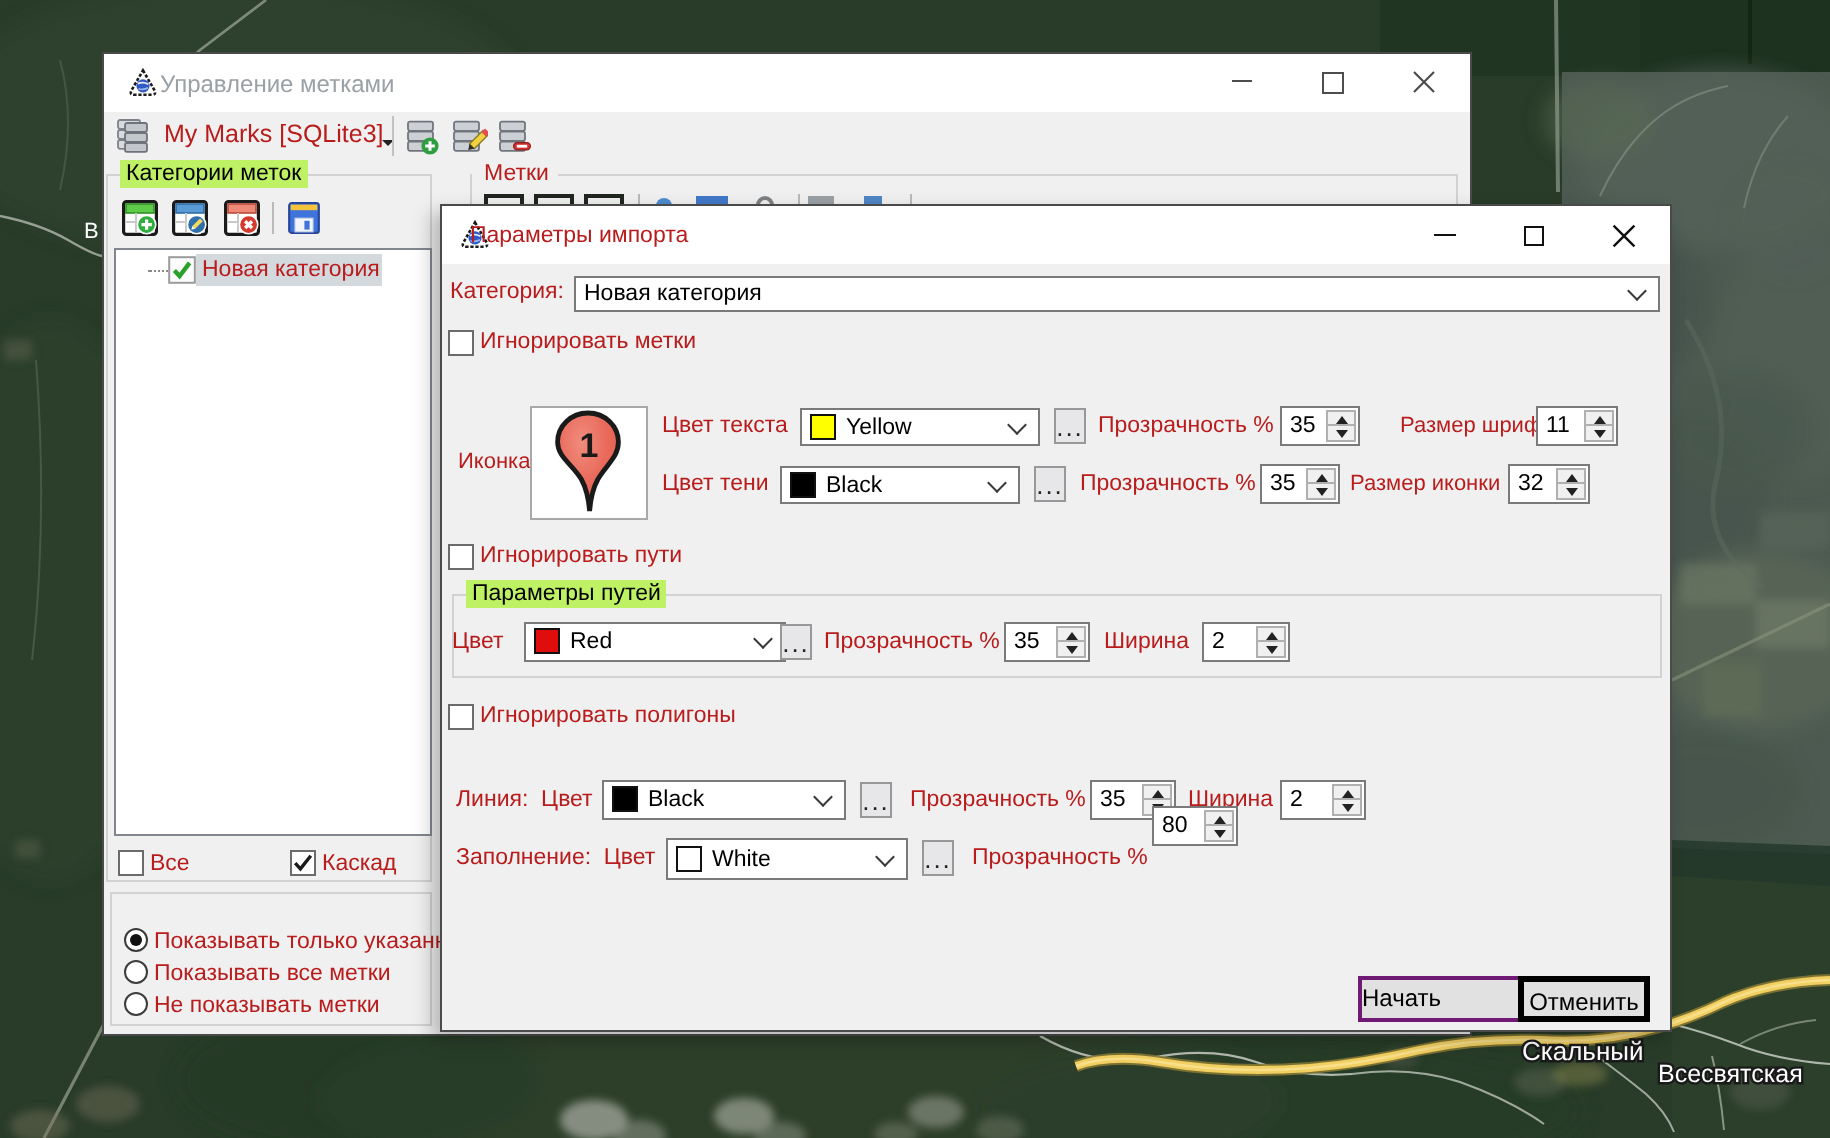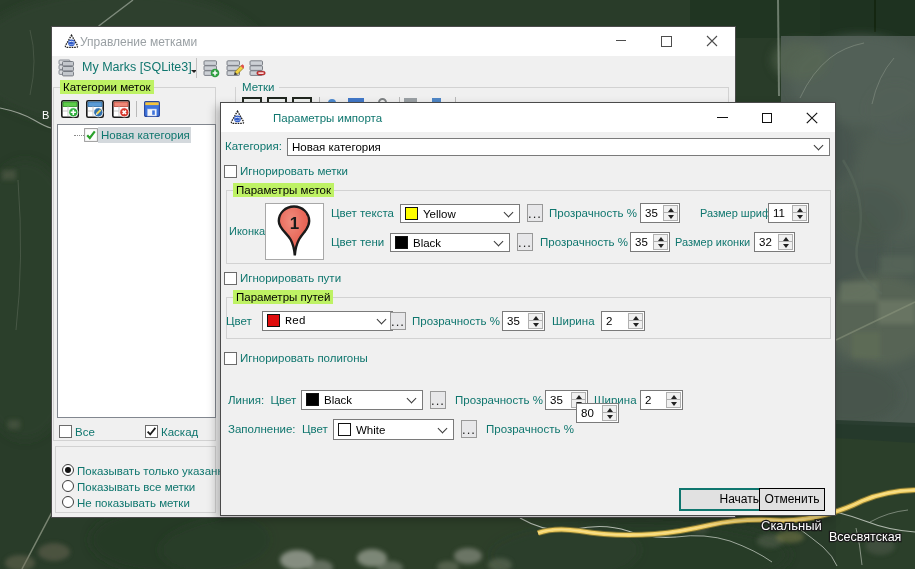--- a/index.html
+++ b/index.html
@@ -1,18 +1,18 @@
 <!DOCTYPE html>
 <html><head>
 <meta charset="utf-8">
 <style>
   html,body{margin:0;padding:0;width:915px;height:569px;overflow:hidden;
     font-family:"Liberation Sans",sans-serif;}
   .abs{position:absolute;}
-  .lbl{position:absolute;font-size:11.5px;line-height:14px;color:#0f766e;white-space:nowrap;}
+  .lbl{position:absolute;font-size:11.5px;line-height:14px;color:#b91c1c;white-space:nowrap;}
   .f11{font-size:11px;}
   .f12{font-size:12px;}
   .cb{position:absolute;width:13px;height:13px;background:#fff;border:1px solid #6b6b6b;box-sizing:border-box;}
   .combo{position:absolute;background:#fff;border:1px solid #7a7a7a;box-sizing:border-box;}
   .combo .tx{position:absolute;left:22px;top:50%;margin-top:-7px;font-size:11.5px;line-height:14px;white-space:nowrap;}
   .sw{position:absolute;left:4px;top:50%;width:13px;height:13px;margin-top:-7px;border:1px solid #111;box-sizing:border-box;}
   .chev{position:absolute;right:7px;top:50%;width:6px;height:6px;margin-top:-5px;
     border-left:1.2px solid #3a3a3a;border-bottom:1.2px solid #3a3a3a;transform:rotate(-45deg);}
   .dots{position:absolute;background:#e7e7e9;border:1px solid #989898;box-sizing:border-box;
     font-size:13px;color:#222;text-align:center;line-height:17px;letter-spacing:1px;}
@@ -265,39 +265,36 @@
   <div class="abs" style="left:403px;top:70px;width:1px;height:14px;background:#b9b9b9"></div>
 </div>
 <div class="win" id="win2" style="left:220px;top:102px;width:616px;height:414px;box-shadow:-4px 4px 9px rgba(0,0,0,0.25);">
   <div class="tbar"></div>
   <svg class="abs" style="left:9px;top:7px" width="15" height="15" viewBox="0 0 15 15">
     <path d="M7.5 1.2 L13.4 11.4 Q14.2 13.4 11.9 13.4 L3.1 13.4 Q0.8 13.4 1.6 11.4 Z" fill="#fdfdfd" stroke="#1c1c1c" stroke-width="1.3" stroke-dasharray="1.6,0.9"></path>
     <circle cx="7.5" cy="8.9" r="3.3" fill="#2f5ac6"></circle>
     <path d="M4.9 7.8 Q7.5 6.7 10.2 8.1" stroke="#e8eefc" stroke-width="0.9" fill="none"></path>
     <path d="M5.2 10.4 Q7.8 11.2 10.0 9.9" stroke="#9db6ee" stroke-width="0.8" fill="none"></path>
   </svg>
-  <div class="lbl" style="left:40px;top:8px;padding-left:12px;">Параметры импорта</div>
+  <div class="lbl" style="left:14px;top:8px;">Параметры импорта</div>
   <div class="abs" style="left:496px;top:14px;width:11px;height:1px;background:#111"></div>
   <div class="abs" style="left:541px;top:10px;width:10px;height:10px;border:1px solid #111;box-sizing:border-box;"></div>
   <svg class="abs" style="left:585px;top:9px" width="12" height="12" viewBox="0 0 12 12">
     <path d="M0.8 0.8 L11.2 11.2 M11.2 0.8 L0.8 11.2" stroke="#111" stroke-width="1.2"></path>
   </svg>
 
   <div class="lbl" style="left:4px;top:36px;">Категория:</div>
   <div class="combo" style="left:66px;top:35px;width:543px;height:18px;">
     <div class="tx" style="left:4px;">Новая категория</div>
     <div class="chev"></div>
   </div>
 
   <div class="cb" style="left:3px;top:62px;"></div>
   <div class="lbl" style="left:19px;top:61px;">Игнорировать метки</div>
 
-  <div class="grp" style="left:5px;top:87px;width:605px;height:74px;">
-      <span>Параметры меток</span>
-    </div>
   <div class="lbl f11" style="left:8px;top:121px;">Иконка</div>
   <div class="abs" style="left:44px;top:100px;width:59px;height:57px;background:#fff;border:1px solid #a8a8a8;box-sizing:border-box;">
     <svg width="57" height="55" viewBox="0 0 57 55">
       <defs>
         <radialGradient id="pg" cx="40%" cy="30%" r="80%">
           <stop offset="0" stop-color="#f08d7e"></stop>
             <stop offset="0.5" stop-color="#e96b5c"></stop>
             <stop offset="1" stop-color="#e25a4a"></stop>
         </radialGradient>
       </defs>
@@ -360,21 +357,21 @@
       </div>
     </div>
 
   <div class="cb" style="left:3px;top:169px;"></div>
   <div class="lbl" style="left:19px;top:168px;">Игнорировать пути</div>
 
   <div class="grp" style="left:5px;top:194px;width:605px;height:42px;">
       <span>Параметры путей</span>
     </div>
   <div class="lbl" style="left:5px;top:211px;">Цвет</div>
-  <div class="combo" style="left:41px;top:208px;width:131px;height:20px;font-family:Liberation Mono, monospace;">
+  <div class="combo" style="left:41px;top:208px;width:131px;height:20px;">
     <div class="sw" style="background:#e00d0d"></div>
       <div class="tx">Red</div>
       <div class="chev"></div>
   </div>
   <div class="dots" style="left:169px;top:209px;width:16px;height:18px;">...</div>
   <div class="lbl" style="left:191px;top:211px;">Прозрачность %</div>
   <div class="spin" style="left:281px;top:208px;width:43px;height:20px;">
       <div class="n">35</div>
     <div class="b bu">
         <div class="tup"></div>
@@ -435,15 +432,15 @@
   <div class="spin" style="left:355px;top:300px;width:43px;height:20px;">
       <div class="n">80</div>
     <div class="b bu">
         <div class="tup"></div>
       </div>
       <div class="b bd">
         <div class="tdn"></div>
       </div>
     </div>
 
-  <div class="abs" style="left:458px;top:385px;width:82px;height:23px;background:#e1e1e1;border:2px solid #0f766e;box-sizing:border-box;text-align:right;font-size:12px;line-height:19px;">Начать</div>
-  <div class="abs" style="left:538px;top:385px;width:66px;height:23px;background:#e1e1e1;border:1px solid #000000;box-sizing:border-box;text-align:center;font-size:12px;line-height:21px;">Отменить</div>
+  <div class="abs" style="left:458px;top:385px;width:82px;height:23px;background:#e1e1e1;border:2px solid #701a75;box-sizing:border-box;text-align:left;font-size:12px;line-height:19px;">Начать</div>
+  <div class="abs" style="left:538px;top:385px;width:66px;height:23px;background:#e1e1e1;border:3px solid #000000;box-sizing:border-box;text-align:center;font-size:12px;line-height:21px;">Отменить</div>
 </div>
 
 </body></html>

